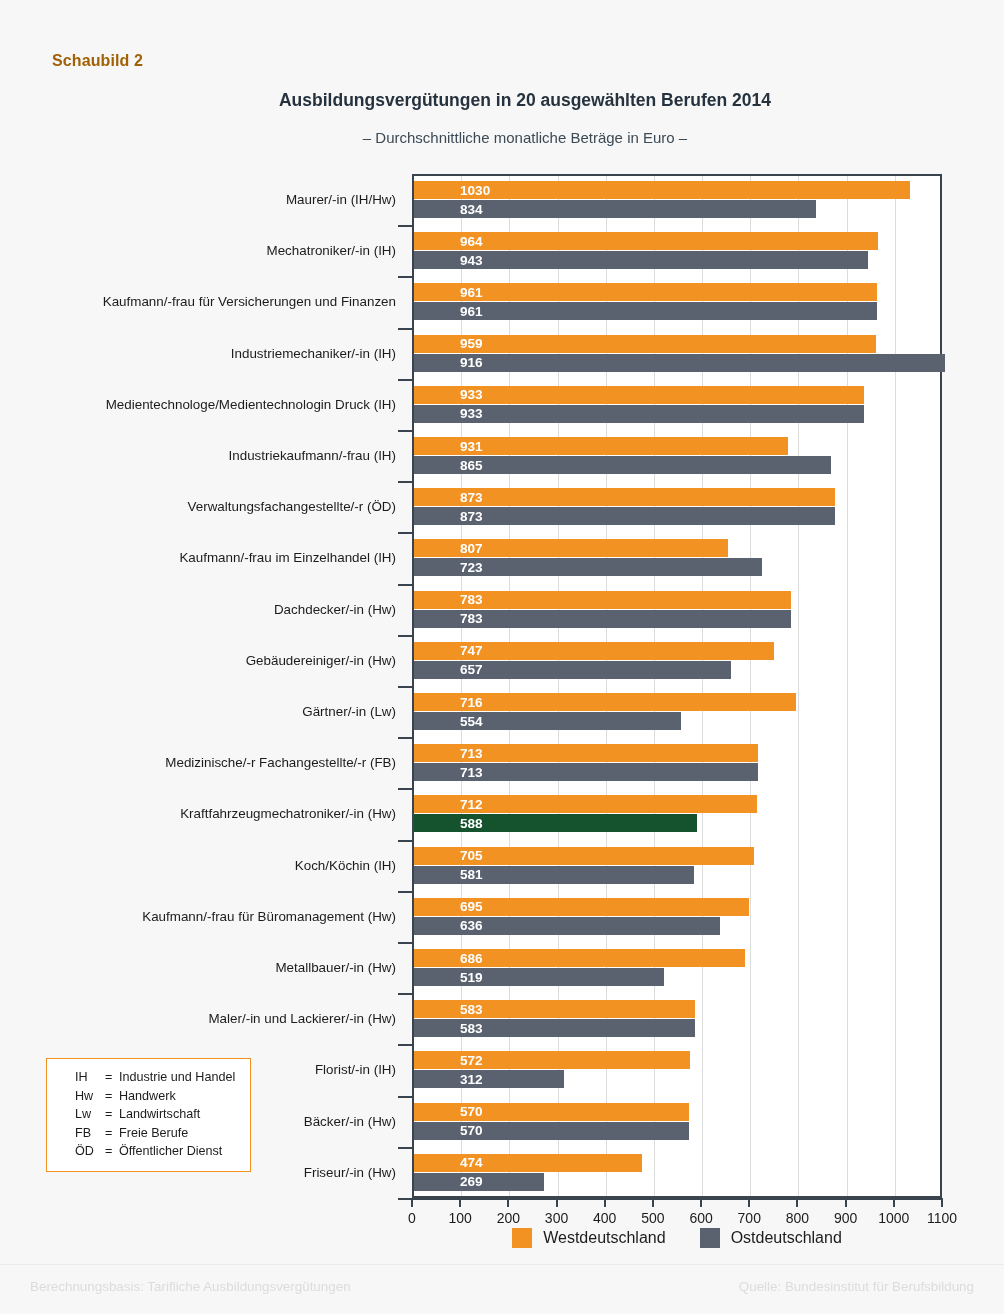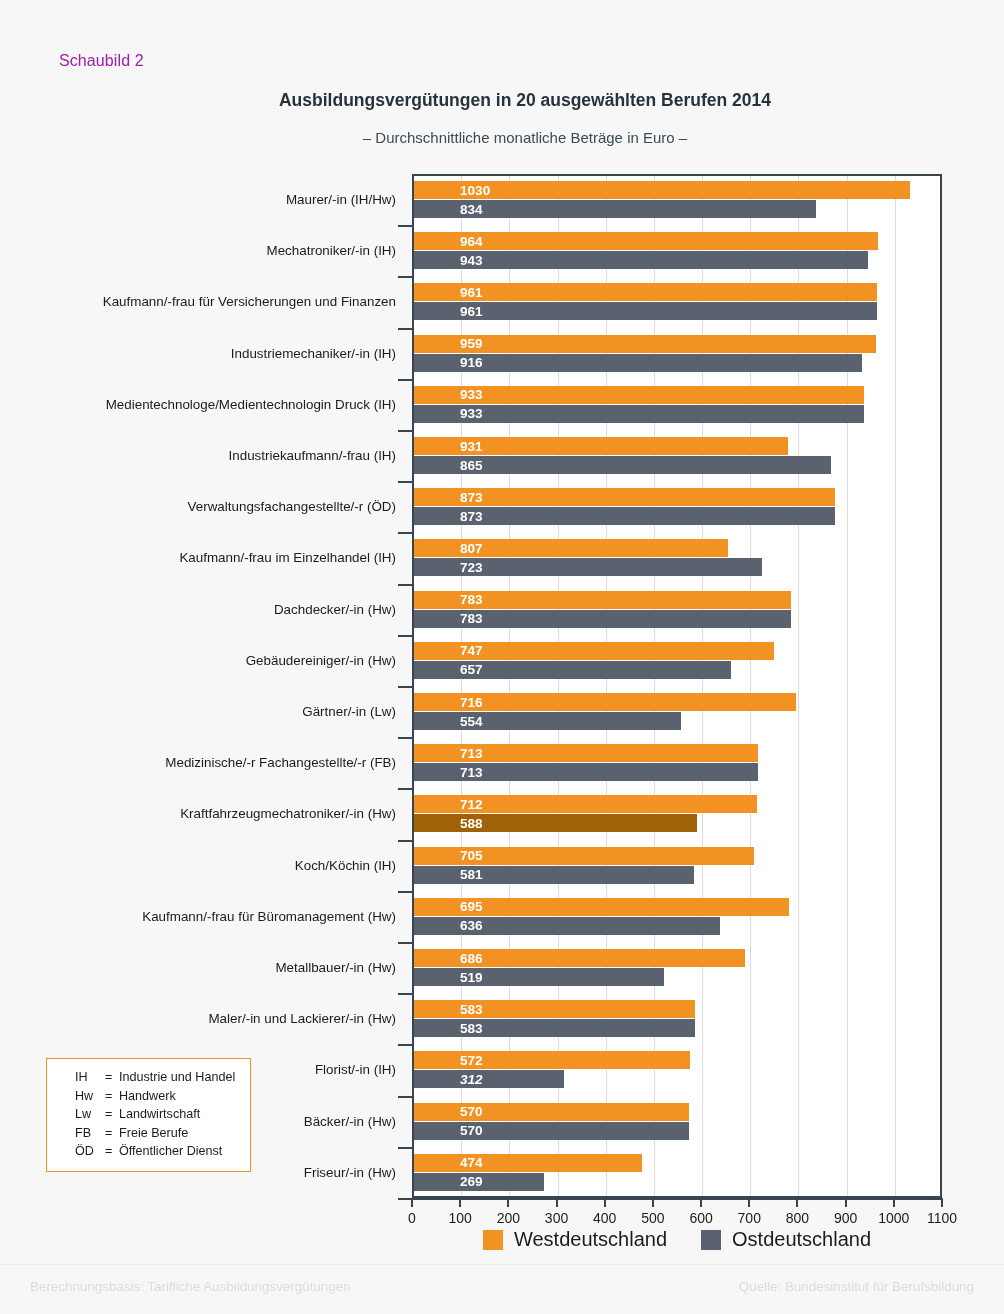--- a/index.html
+++ b/index.html
@@ -12,25 +12,25 @@
     background: #f7f7f7;
     font-family: "Liberation Sans", sans-serif;
     color: #1c1c1c;
     overflow: hidden;
     position: relative;
   }
 
   
   #figure-label {
     position: absolute;
-    left: 59px;
+    left: 52px;
     top: 52px;
     font-size: 16px;
-    font-weight: normal;
-    color: #a21caf;
+    font-weight: bold;
+    color: #a16207;
     letter-spacing: .1px;
   }
   #chart-title {
     position: absolute;
     left: 0;
     top: 90px;
     width: 1004px;
     text-align: center;
     font-size: 17.5px;
     font-weight: bold;
@@ -168,21 +168,21 @@
     display: flex;
     align-items: center;
     gap: 11px;
   }
   .legend-swatch {
     width: 20px;
     height: 20px;
     display: inline-block;
   }
   .legend-text {
-    font-size: 20px;
+    font-size: 16px;
     color: #1c1c1c;
   }
 
   
   #abbrev-box {
     position: absolute;
     left: 46px;
     top: 1058px;
     width: 205px;
     border: 1.5px solid #f29222;
@@ -280,21 +280,21 @@
         </div>
       </div>
     </div>
     <div class="row" style="top: 153.6px;">
       <div class="cat-label">Industriemechaniker/-in (IH)</div>
       <div class="tick-mark" style="top: 0px;"></div>
       <div class="bars">
         <div class="bar west" style="width: 462.064px; background: rgb(242, 146, 34);">
           <span class="bar-value">959</span>
         </div>
-        <div class="bar ost" style="width: 448px; background: rgb(90, 98, 112);">
+        <div class="bar ost" style="width: 531px; background: rgb(90, 98, 112);">
           <span class="bar-value">916</span>
         </div>
       </div>
     </div>
     <div class="row" style="top: 204.8px;">
       <div class="cat-label">Medientechnologe/Medientechnologin Druck (IH)</div>
       <div class="tick-mark" style="top: 0px;"></div>
       <div class="bars">
         <div class="bar west" style="width: 449.536px; background: rgb(242, 146, 34);">
           <span class="bar-value">933</span>
@@ -388,42 +388,42 @@
         </div>
       </div>
     </div>
     <div class="row" style="top: 614.4px;">
       <div class="cat-label">Kraftfahrzeugmechatroniker/-in (Hw)</div>
       <div class="tick-mark" style="top: 0px;"></div>
       <div class="bars">
         <div class="bar west" style="width: 343.055px; background: rgb(242, 146, 34);">
           <span class="bar-value">712</span>
         </div>
-        <div class="bar ost" style="width: 283.309px; background: #a16207;">
+        <div class="bar ost" style="width: 283.309px; background: #14532d;">
           <span class="bar-value">588</span>
         </div>
       </div>
     </div>
     <div class="row" style="top: 665.6px;">
       <div class="cat-label">Koch/Köchin (IH)</div>
       <div class="tick-mark" style="top: 0px;"></div>
       <div class="bars">
         <div class="bar west" style="width: 339.682px; background: rgb(242, 146, 34);">
           <span class="bar-value">705</span>
         </div>
         <div class="bar ost" style="width: 279.936px; background: rgb(90, 98, 112);">
           <span class="bar-value">581</span>
         </div>
       </div>
     </div>
     <div class="row" style="top: 716.8px;">
       <div class="cat-label">Kaufmann/-frau für Büromanagement (Hw)</div>
       <div class="tick-mark" style="top: 0px;"></div>
       <div class="bars">
-        <div class="bar west" style="width: 334.864px; background: rgb(242, 146, 34); padding-left: 40px;">
+        <div class="bar west" style="width: 334.864px; background: rgb(242, 146, 34);">
           <span class="bar-value">695</span>
         </div>
         <div class="bar ost" style="width: 306.436px; background: rgb(90, 98, 112);">
           <span class="bar-value">636</span>
         </div>
       </div>
     </div>
     <div class="row" style="top: 768px;">
       <div class="cat-label">Metallbauer/-in (Hw)</div>
       <div class="tick-mark" style="top: 0px;"></div>
@@ -448,21 +448,21 @@
         </div>
       </div>
     </div>
     <div class="row" style="top: 870.4px;">
       <div class="cat-label">Florist/-in (IH)</div>
       <div class="tick-mark" style="top: 0px;"></div>
       <div class="bars">
         <div class="bar west" style="width: 275.6px; background: rgb(242, 146, 34);">
           <span class="bar-value">572</span>
         </div>
-        <div class="bar ost" style="width: 150.327px; background: rgb(90, 98, 112); font-style: italic;">
+        <div class="bar ost" style="width: 150.327px; background: rgb(90, 98, 112);">
           <span class="bar-value">312</span>
         </div>
       </div>
     </div>
     <div class="row" style="top: 921.6px;">
       <div class="cat-label">Bäcker/-in (Hw)</div>
       <div class="tick-mark" style="top: 0px;"></div>
       <div class="bars">
         <div class="bar west" style="width: 274.636px; background: rgb(242, 146, 34);">
           <span class="bar-value">570</span>

